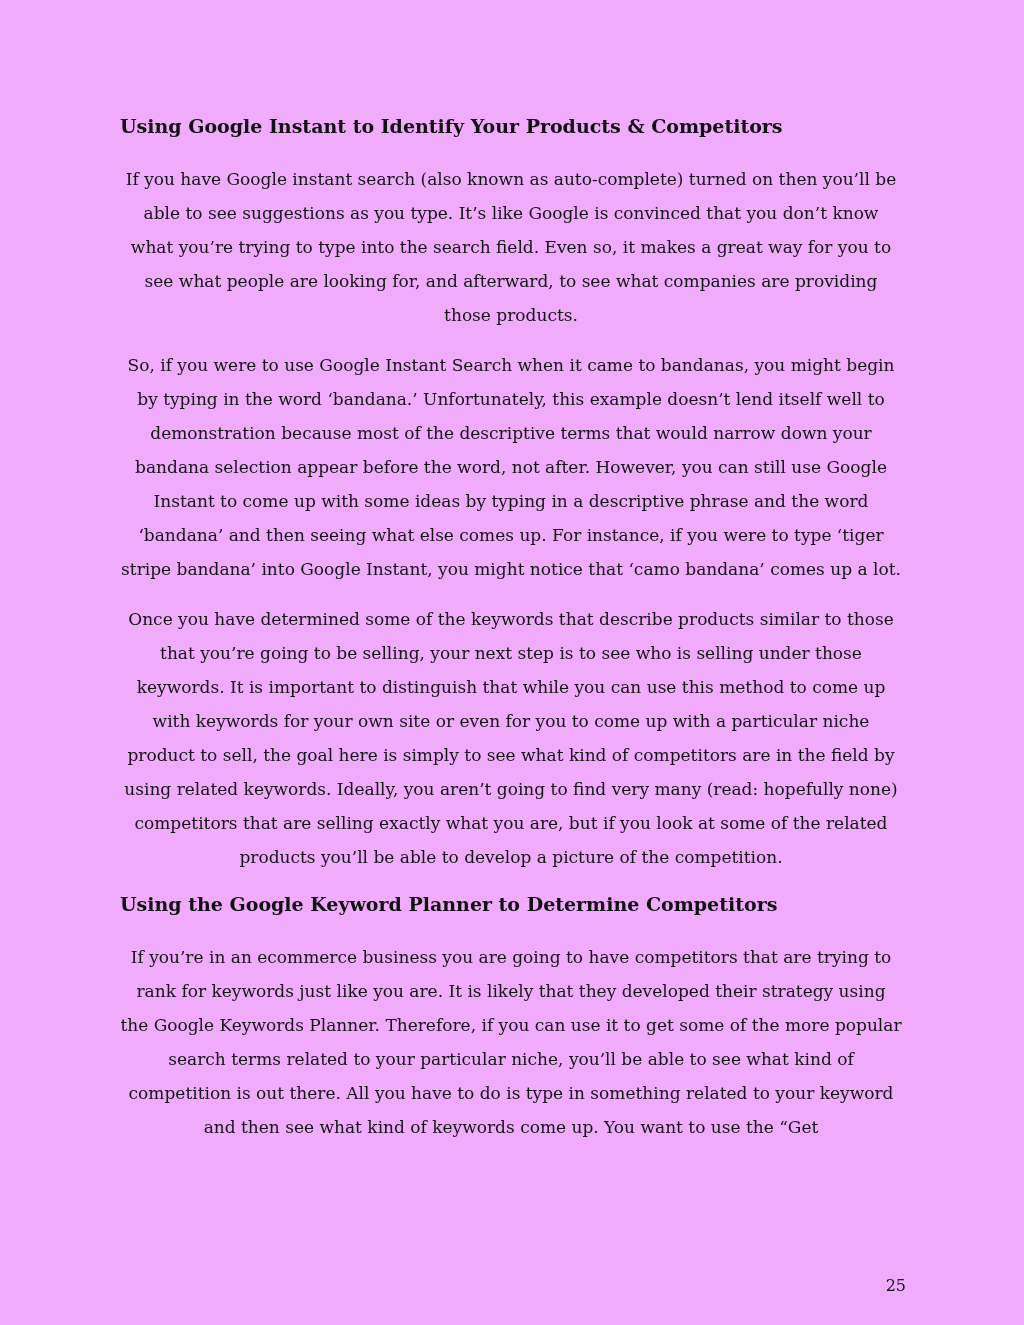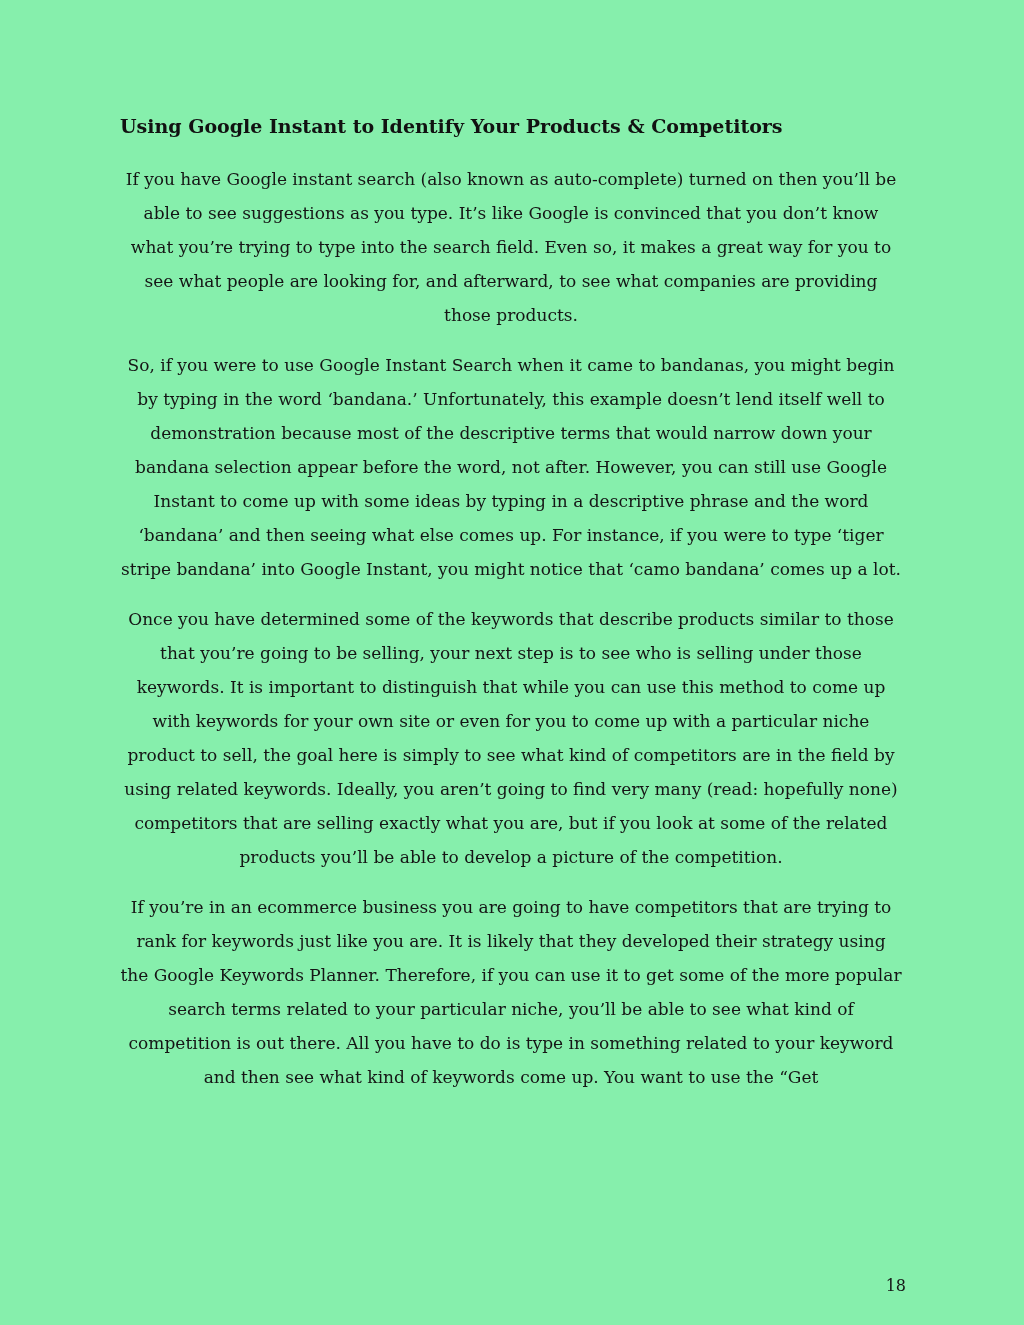--- a/index.html
+++ b/index.html
@@ -4,21 +4,21 @@
 <style>
   html, body {
     margin: 0;
     padding: 0;
     background: #ffffff;
   }
   .page {
     position: relative;
     width: 1024px;
     height: 1325px;
-    background: #86efac;
+    background: #f0abfc;
     overflow: hidden;
     font-family: "DejaVu Serif", "Liberation Serif", serif;
     color: #151515;
   }
   .content {
     position: absolute;
     left: 120px;
     top: 112px;
     width: 782px;
   }
@@ -55,19 +55,20 @@
   <div class="content">
 
     <div class="section">
       <h2 class="section-heading">Using Google Instant to Identify Your Products &amp; Competitors</h2>
       <p class="body-paragraph">If you have Google instant search (also known as auto-complete) turned on then you’ll be able to see suggestions as you type. It’s like Google is convinced that you don’t know what you’re trying to type into the search field. Even so, it makes a great way for you to see what people are looking for, and afterward, to see what companies are providing those products.</p>
       <p class="body-paragraph">So, if you were to use Google Instant Search when it came to bandanas, you might begin by typing in the word ‘bandana.’ Unfortunately, this example doesn’t lend itself well to demonstration because most of the descriptive terms that would narrow down your bandana selection appear before the word, not after. However, you can still use Google Instant to come up with some ideas by typing in a descriptive phrase and the word ‘bandana’ and then seeing what else comes up. For instance, if you were to type ‘tiger stripe bandana’ into Google Instant, you might notice that ‘camo bandana’ comes up a lot.</p>
       <p class="body-paragraph">Once you have determined some of the keywords that describe products similar to those that you’re going to be selling, your next step is to see who is selling under those keywords. It is important to distinguish that while you can use this method to come up with keywords for your own site or even for you to come up with a particular niche product to sell, the goal here is simply to see what kind of competitors are in the field by using related keywords. Ideally, you aren’t going to find very many (read: hopefully none) competitors that are selling exactly what you are, but if you look at some of the related products you’ll be able to develop a picture of the competition.</p>
     </div>
 
     <div class="section">
+      <h2 class="section-heading">Using the Google Keyword Planner to Determine Competitors</h2>
       <p class="body-paragraph">If you’re in an ecommerce business you are going to have competitors that are trying to rank for keywords just like you are. It is likely that they developed their strategy using the Google Keywords Planner. Therefore, if you can use it to get some of the more popular search terms related to your particular niche, you’ll be able to see what kind of competition is out there. All you have to do is type in something related to your keyword and then see what kind of keywords come up. You want to use the “Get</p>
     </div>
 
   </div>
 
-  <div class="page-number">18</div>
+  <div class="page-number">25</div>
 </div>
 
 </body></html>

